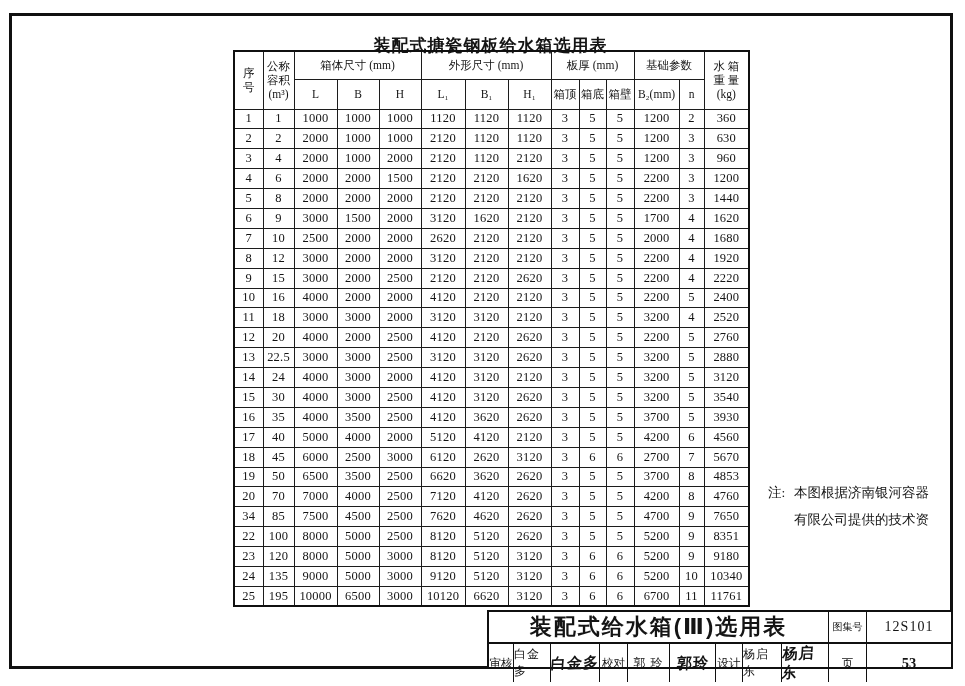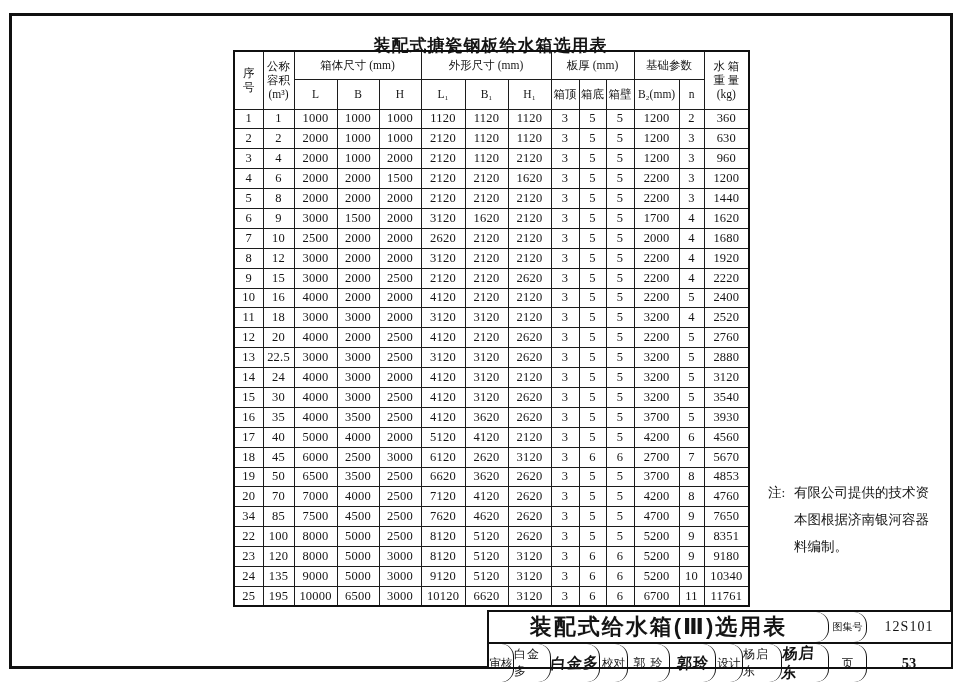--- a/index.html
+++ b/index.html
@@ -39,21 +39,21 @@
   .note-label { flex:0 0 26px; }
   .tblock {
     position:absolute; left:487px; top:610px; width:466px; height:59px;
     border:2.5px solid #101010; background:#fff;
     display:flex; flex-direction:column;
   }
   .tb-top { display:flex; height:35px; border-bottom:2px solid #101010; }
   .tb-bottom { display:flex; flex:1;align-items:center; }
   .tb-top > div, .tb-bottom > div {
     display:flex; align-items:center; justify-content:center;
-    border-right:1.5px solid #101010; height:100%;border-radius:13px;
+    border-right:1.5px solid #101010; height:100%;
   }
   .tb-top > div:last-child, .tb-bottom > div:last-child { border-right:none; }
   .tb-main {
     width:340px; font-family:"Liberation Sans","DejaVu Sans",sans-serif;
     font-weight:bold; font-size:22px; letter-spacing:2px; white-space:nowrap;
   }
   .tb-atlas-label { width:38px; font-size:10px; }
   .tb-atlas-no { flex:1; font-size:14px; letter-spacing:1px; }
   .tb-bottom .lbl { font-size:11.5px; }
   .tb-bottom .nm  { font-size:12px; letter-spacing:1px; }
@@ -524,23 +524,22 @@
         <td>6700</td>
         <td>11</td>
         <td>11761</td>
       </tr>
     </tbody>
 </table>
 
 <div class="note">
   <span class="note-label">注:</span>
   <div>
+    <div>本图根据济南银河容器</div>
     <div>有限公司提供的技术资</div>
-    <div>本图根据济南银河容器</div>
-    <div>料编制。</div>
   </div>
 </div>
 
 <div class="tblock">
   <div class="tb-top">
     <div class="tb-main">装配式给水箱(Ⅲ)选用表</div>
     <div class="tb-atlas-label">图集号</div>
     <div class="tb-atlas-no">12S101</div>
   </div>
   <div class="tb-bottom">

